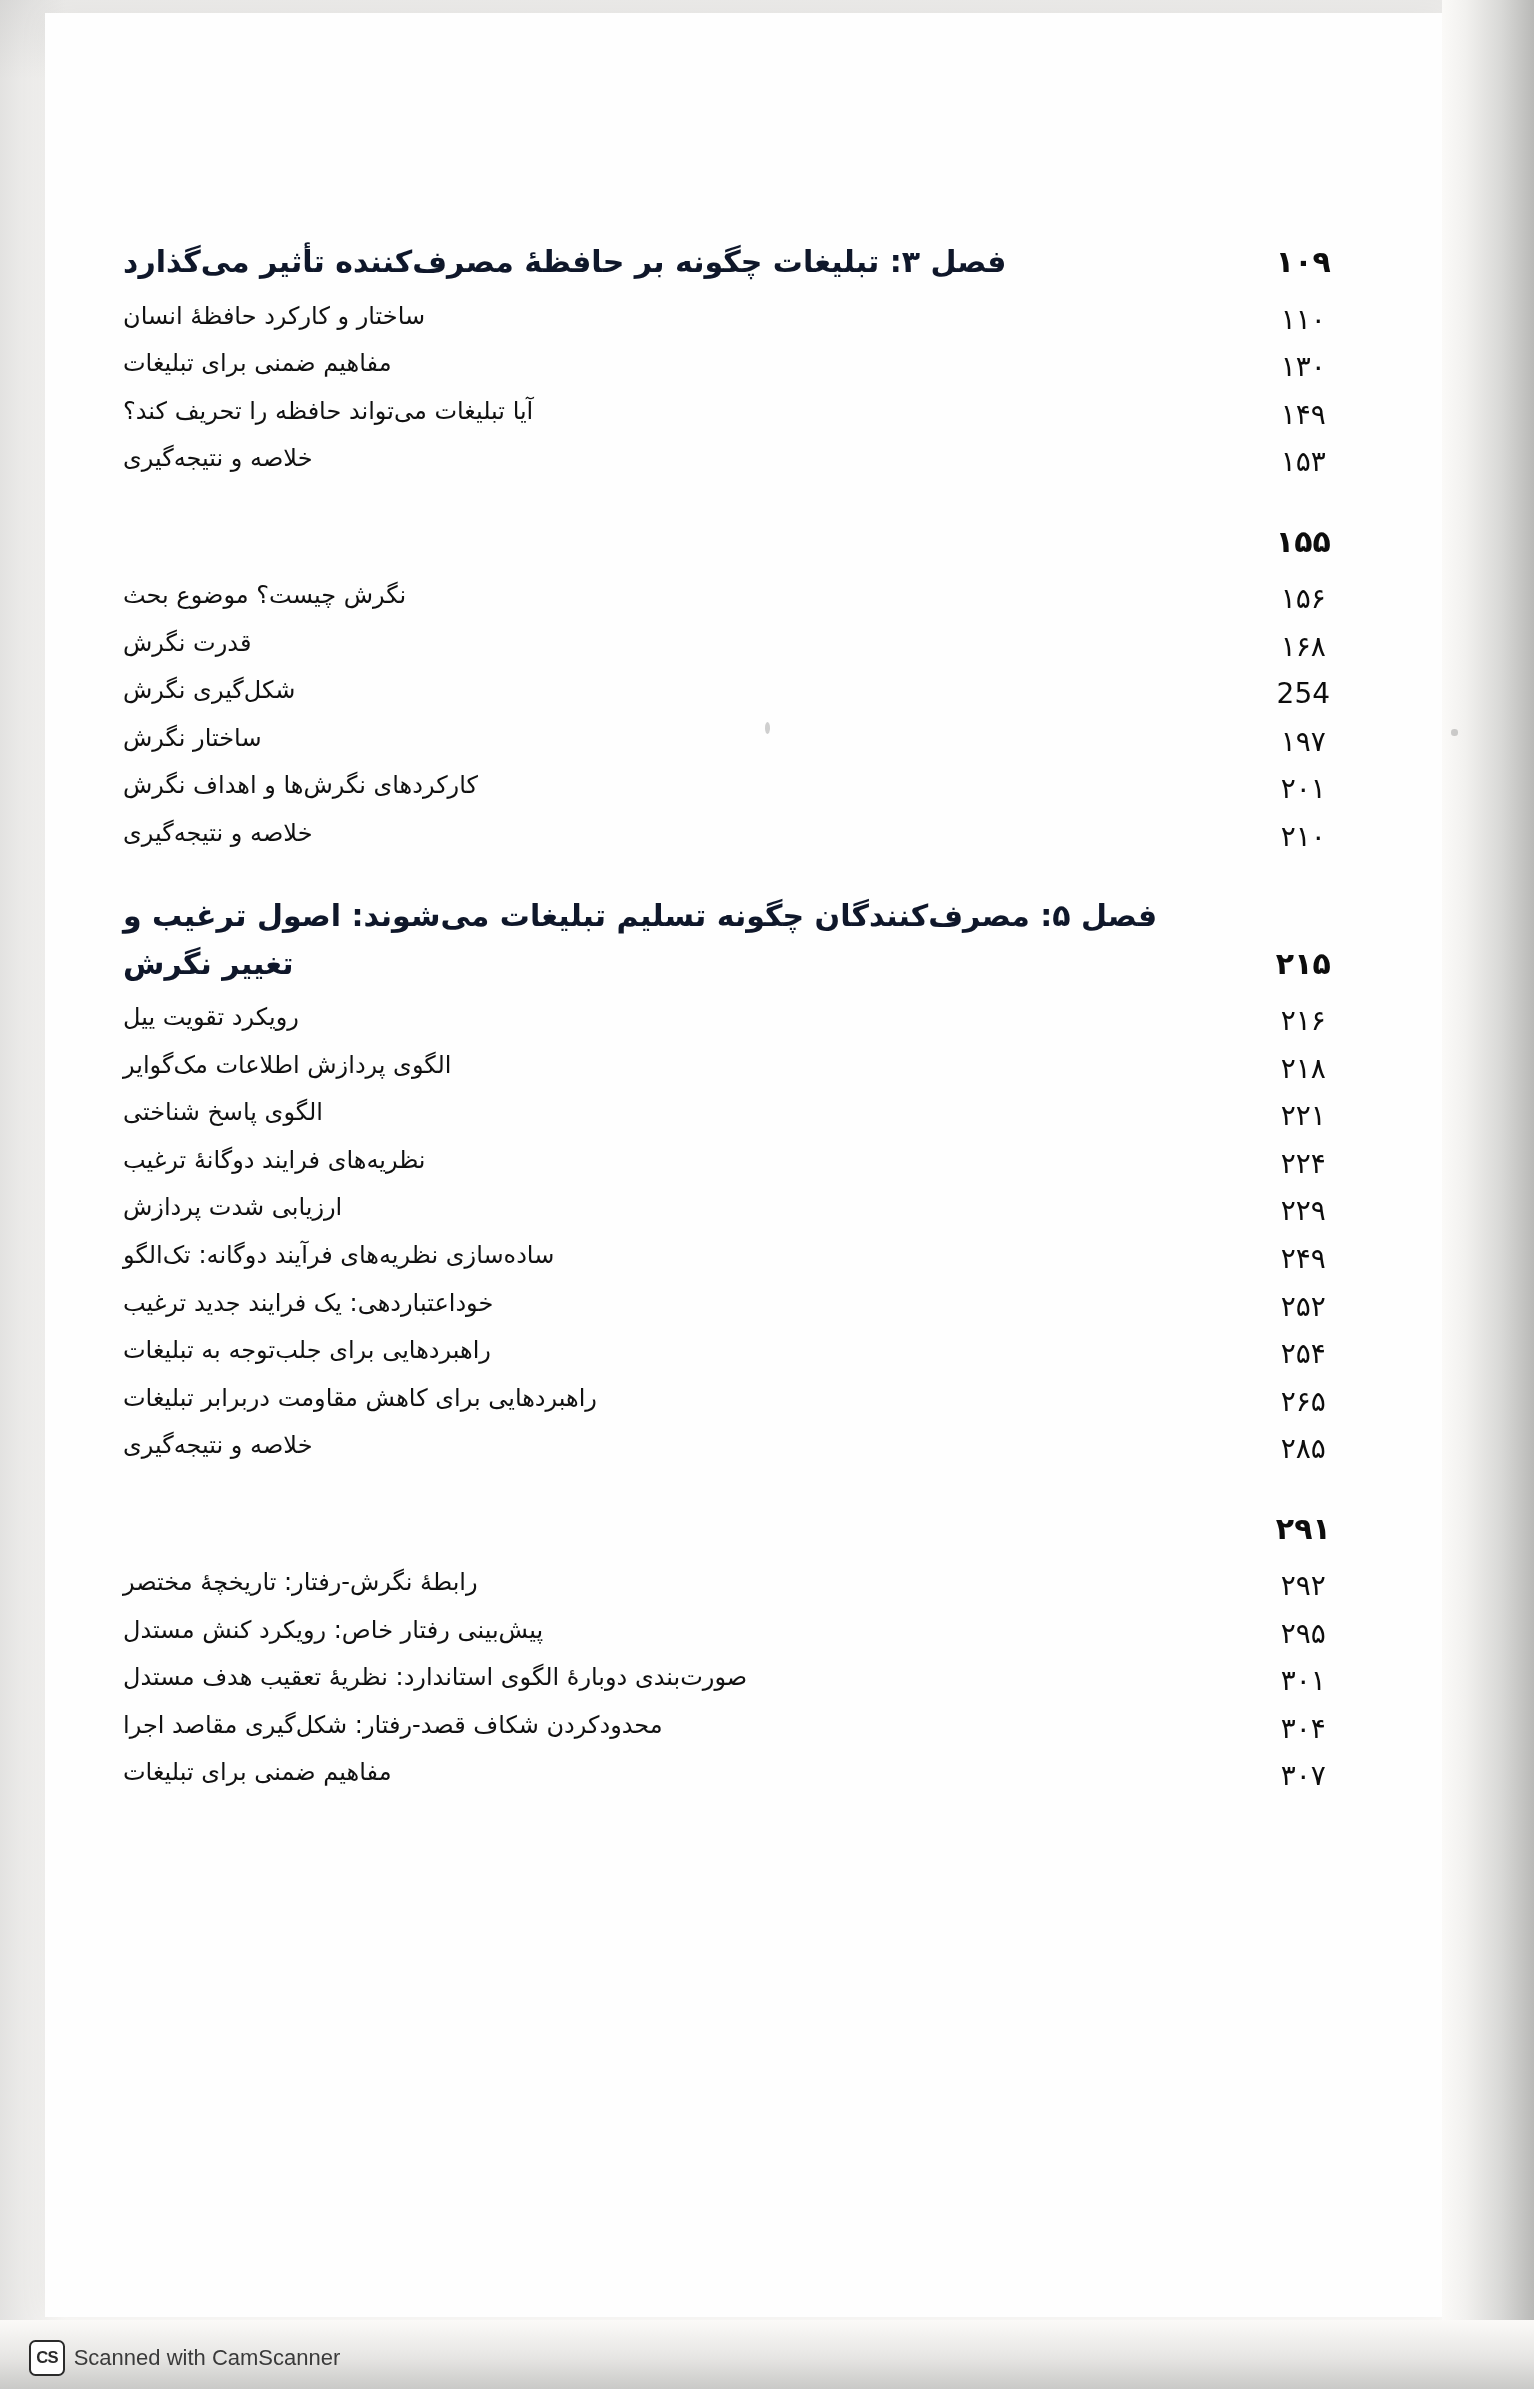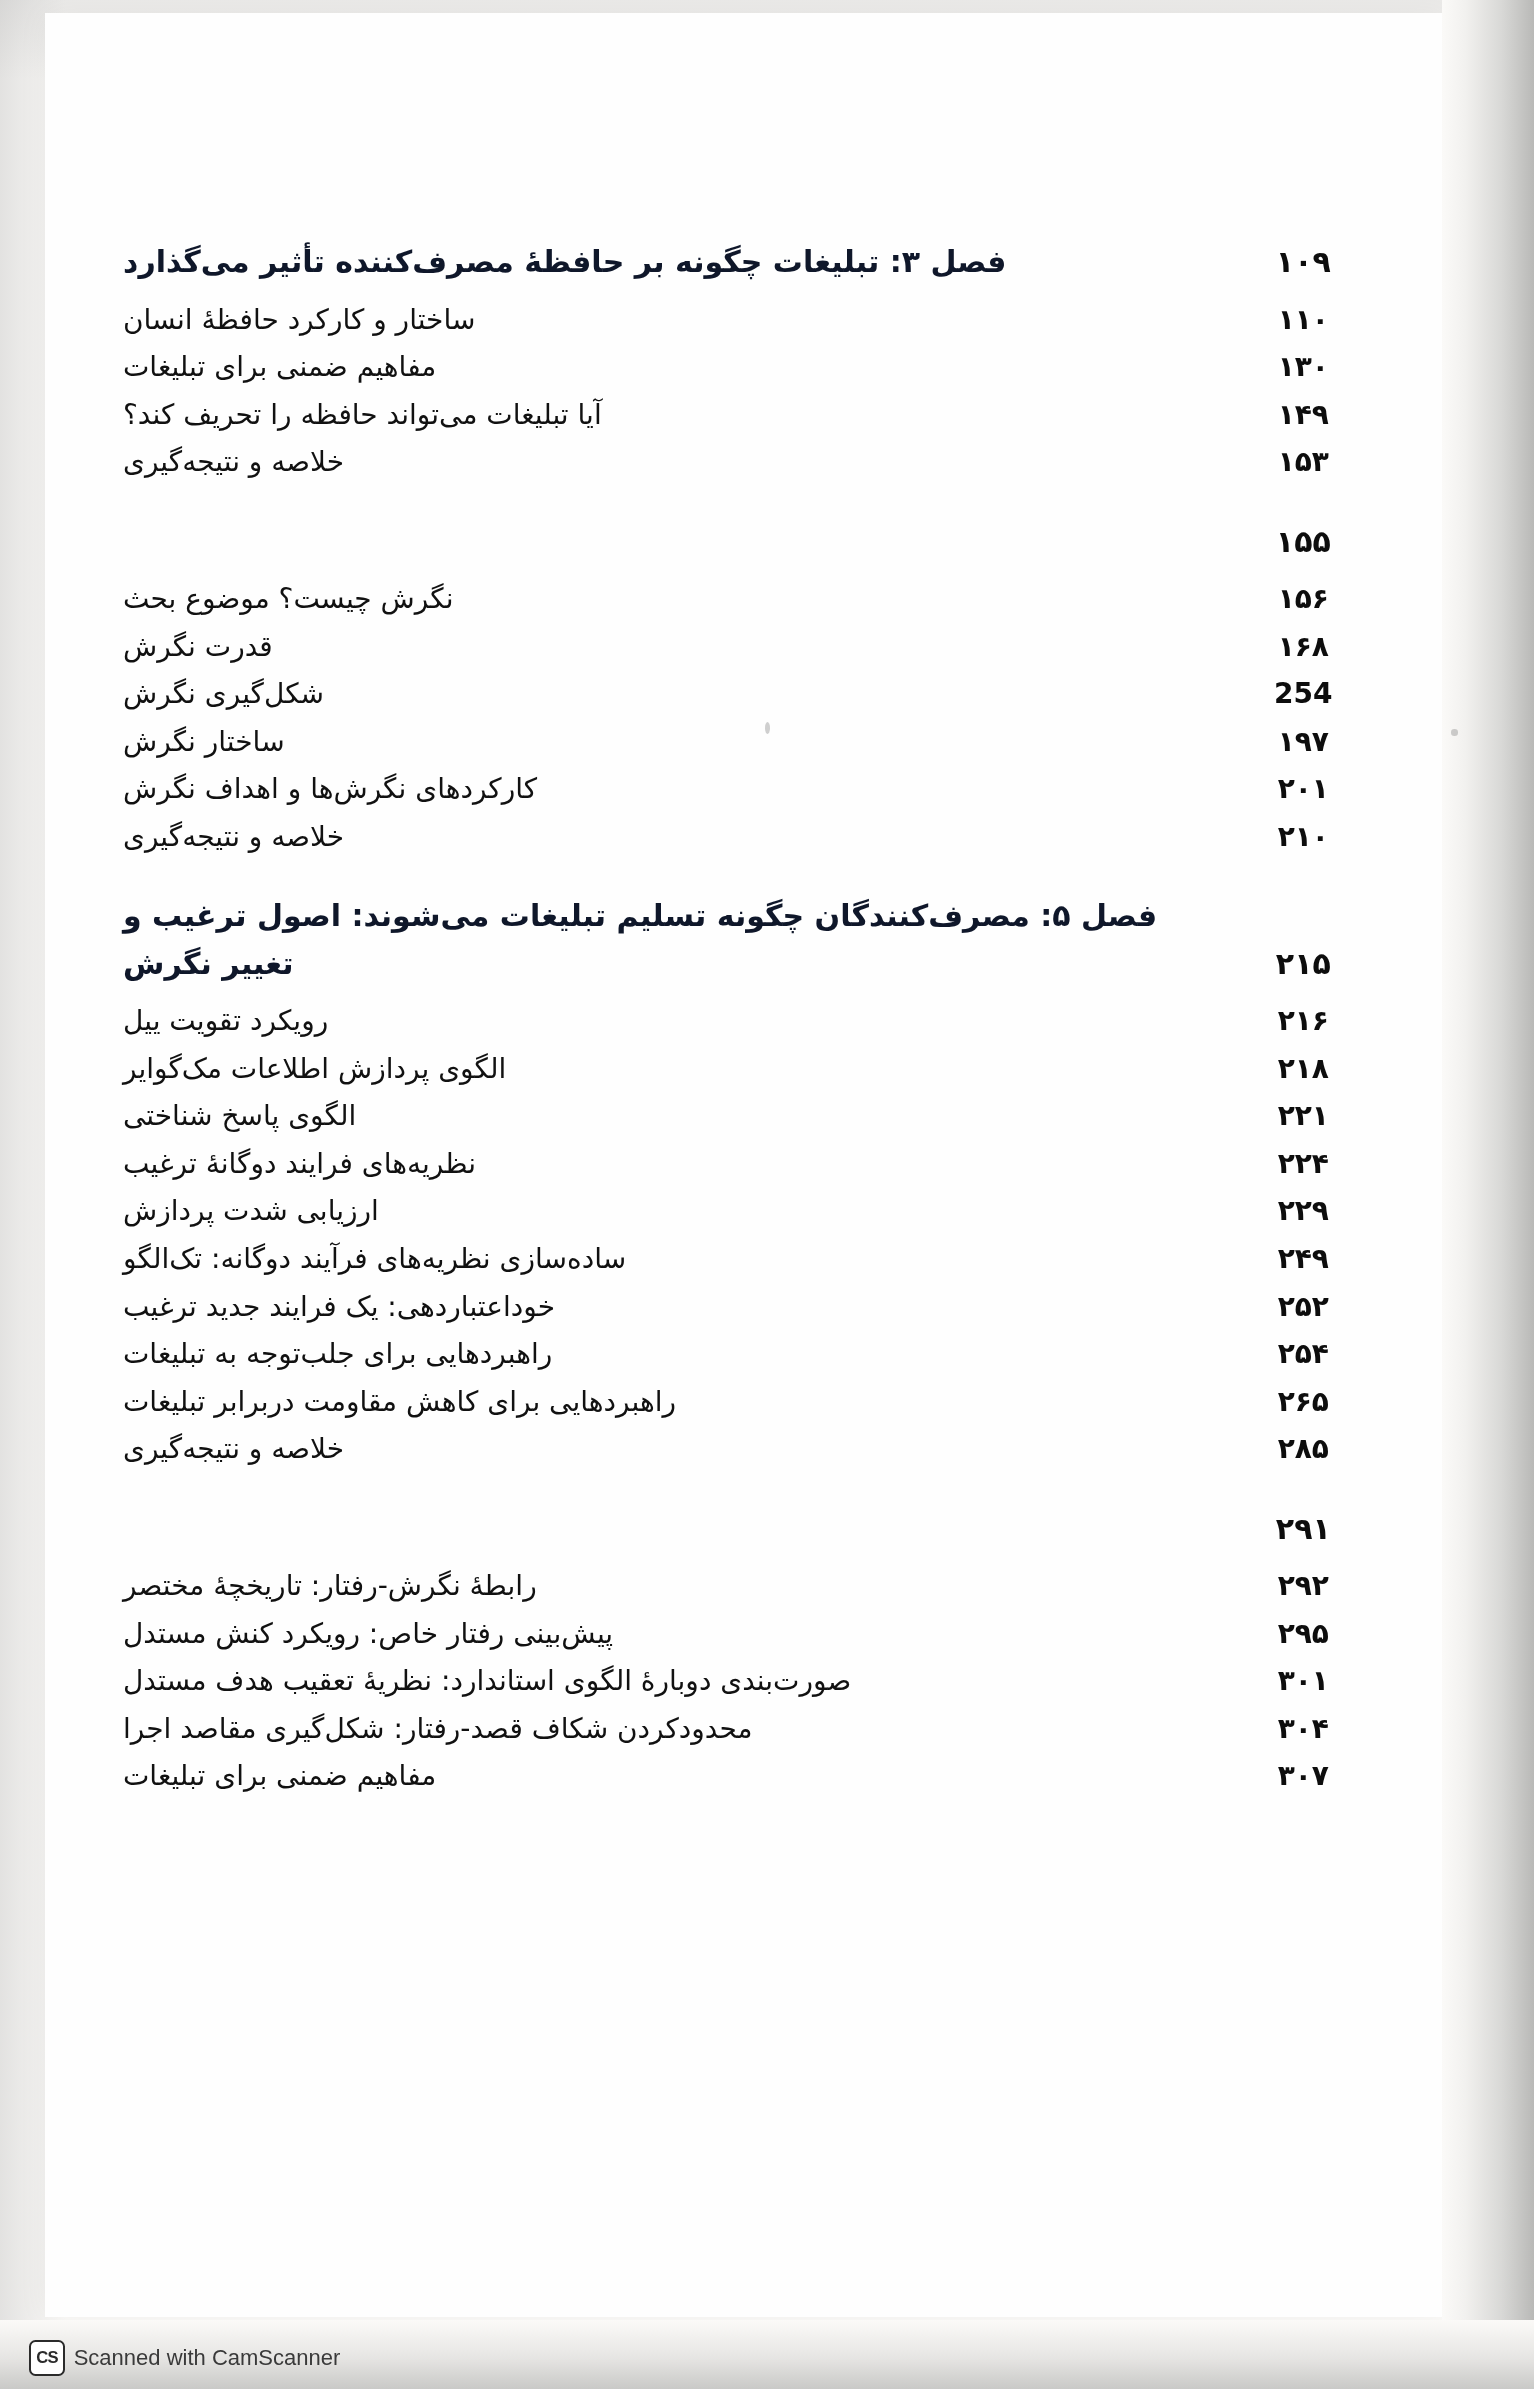--- a/index.html
+++ b/index.html
@@ -67,32 +67,32 @@
     display: flex;
     align-items: flex-start;
     justify-content: flex-start;
     direction: rtl;
     margin-bottom: 2.2px;
   }
   .row .label {
     flex: 1 1 auto;
     text-align: left;
     color: #111111;
-    font-size: 28px;
+    font-size: 24px;
     line-height: 1.62;
     letter-spacing: -0.1px;
     padding-left: 0;
   }
   .row .page-num {
     flex: 0 0 123px;
     text-align: center;
     color: #0d0d0d;
     font-size: 28px;
     line-height: 1.62;
-    font-weight: bold;
+    font-weight: normal;
     padding-left: 21.6px;
     box-sizing: border-box;
     direction: rtl;
   }
 
   
   .row.chapter .label {
     font-weight: bold;
     font-size: 30px;
     line-height: 1.60;

